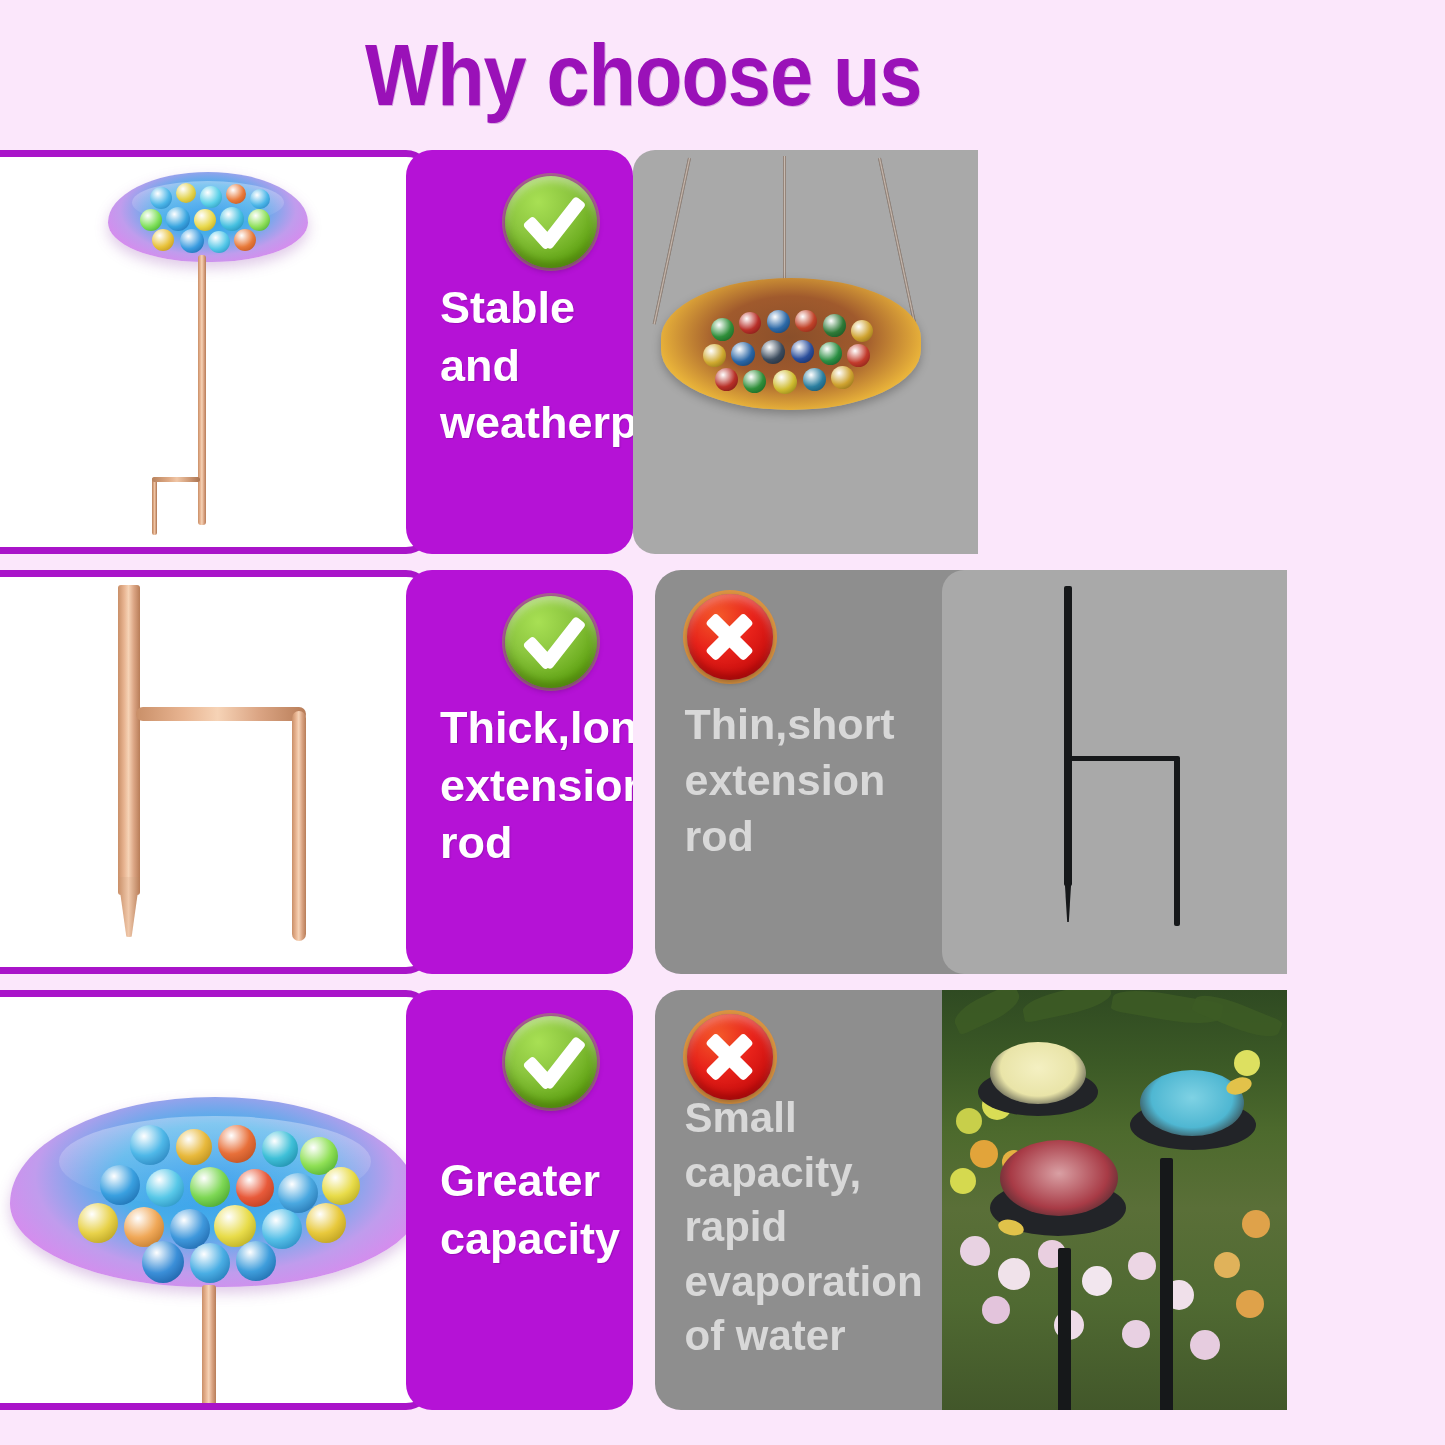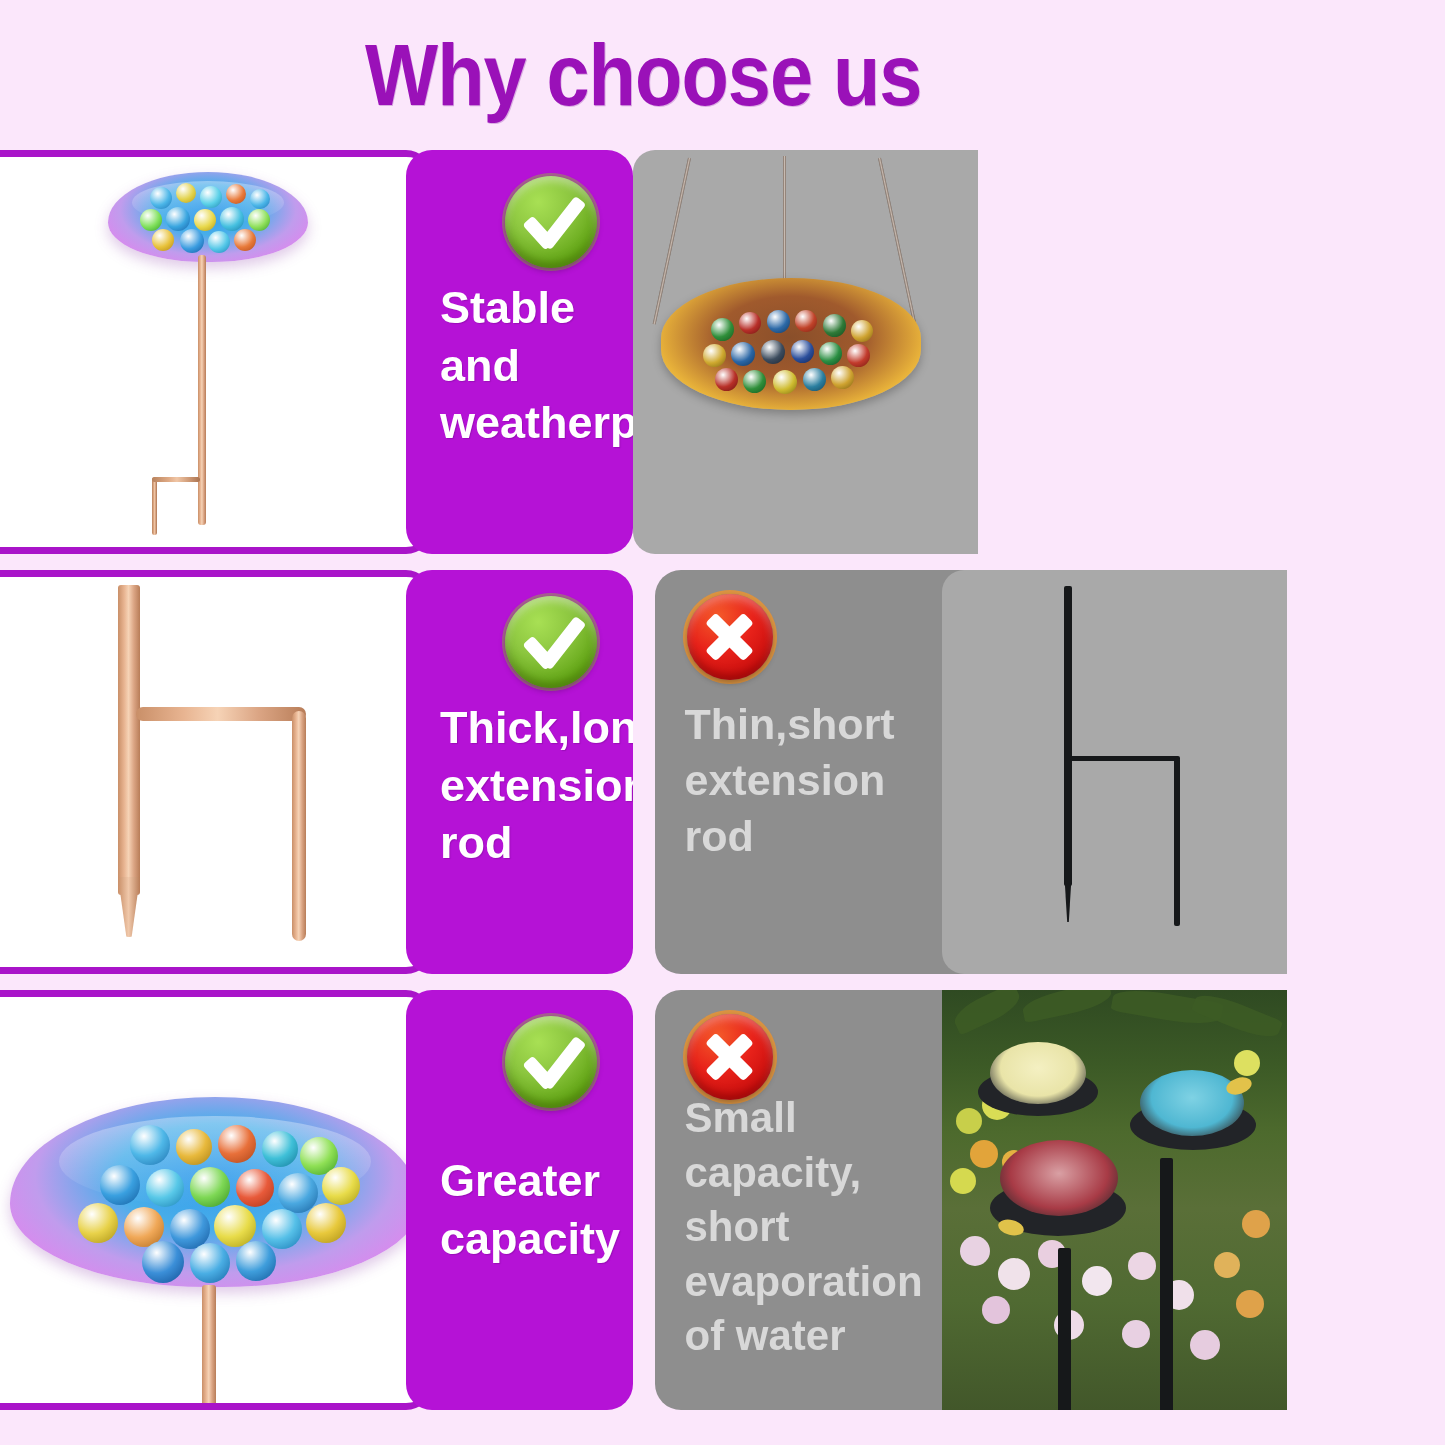--- a/index.html
+++ b/index.html
@@ -358,21 +358,21 @@
 
       <div class="side con">
         <div class="con-panel">
           <div class="badge cross">
             <div class="glyph">
                 <span class="x-a"></span>
                 <span class="x-b"></span>
               </div>
           </div>
           <div class="con-text four">Small capacity,
-short
+rapid
 evaporation
 of water</div>
         </div>
         <div class="con-photo flush">
           <div class="garden">
             <div class="leaf" style="left:10px;top:6px;width:70px;height:26px;transform:rotate(-25deg);"></div>
             <div class="leaf" style="left:80px;top:0px;width:90px;height:24px;transform:rotate(-12deg);"></div>
             <div class="leaf" style="left:170px;top:4px;width:110px;height:26px;transform:rotate(10deg);"></div>
             <div class="leaf" style="left:250px;top:14px;width:90px;height:24px;transform:rotate(22deg);"></div>
             <div class="flower" style="left:14px;top:118px;width:26px;height:26px;background:#c8cf4a;"></div>

